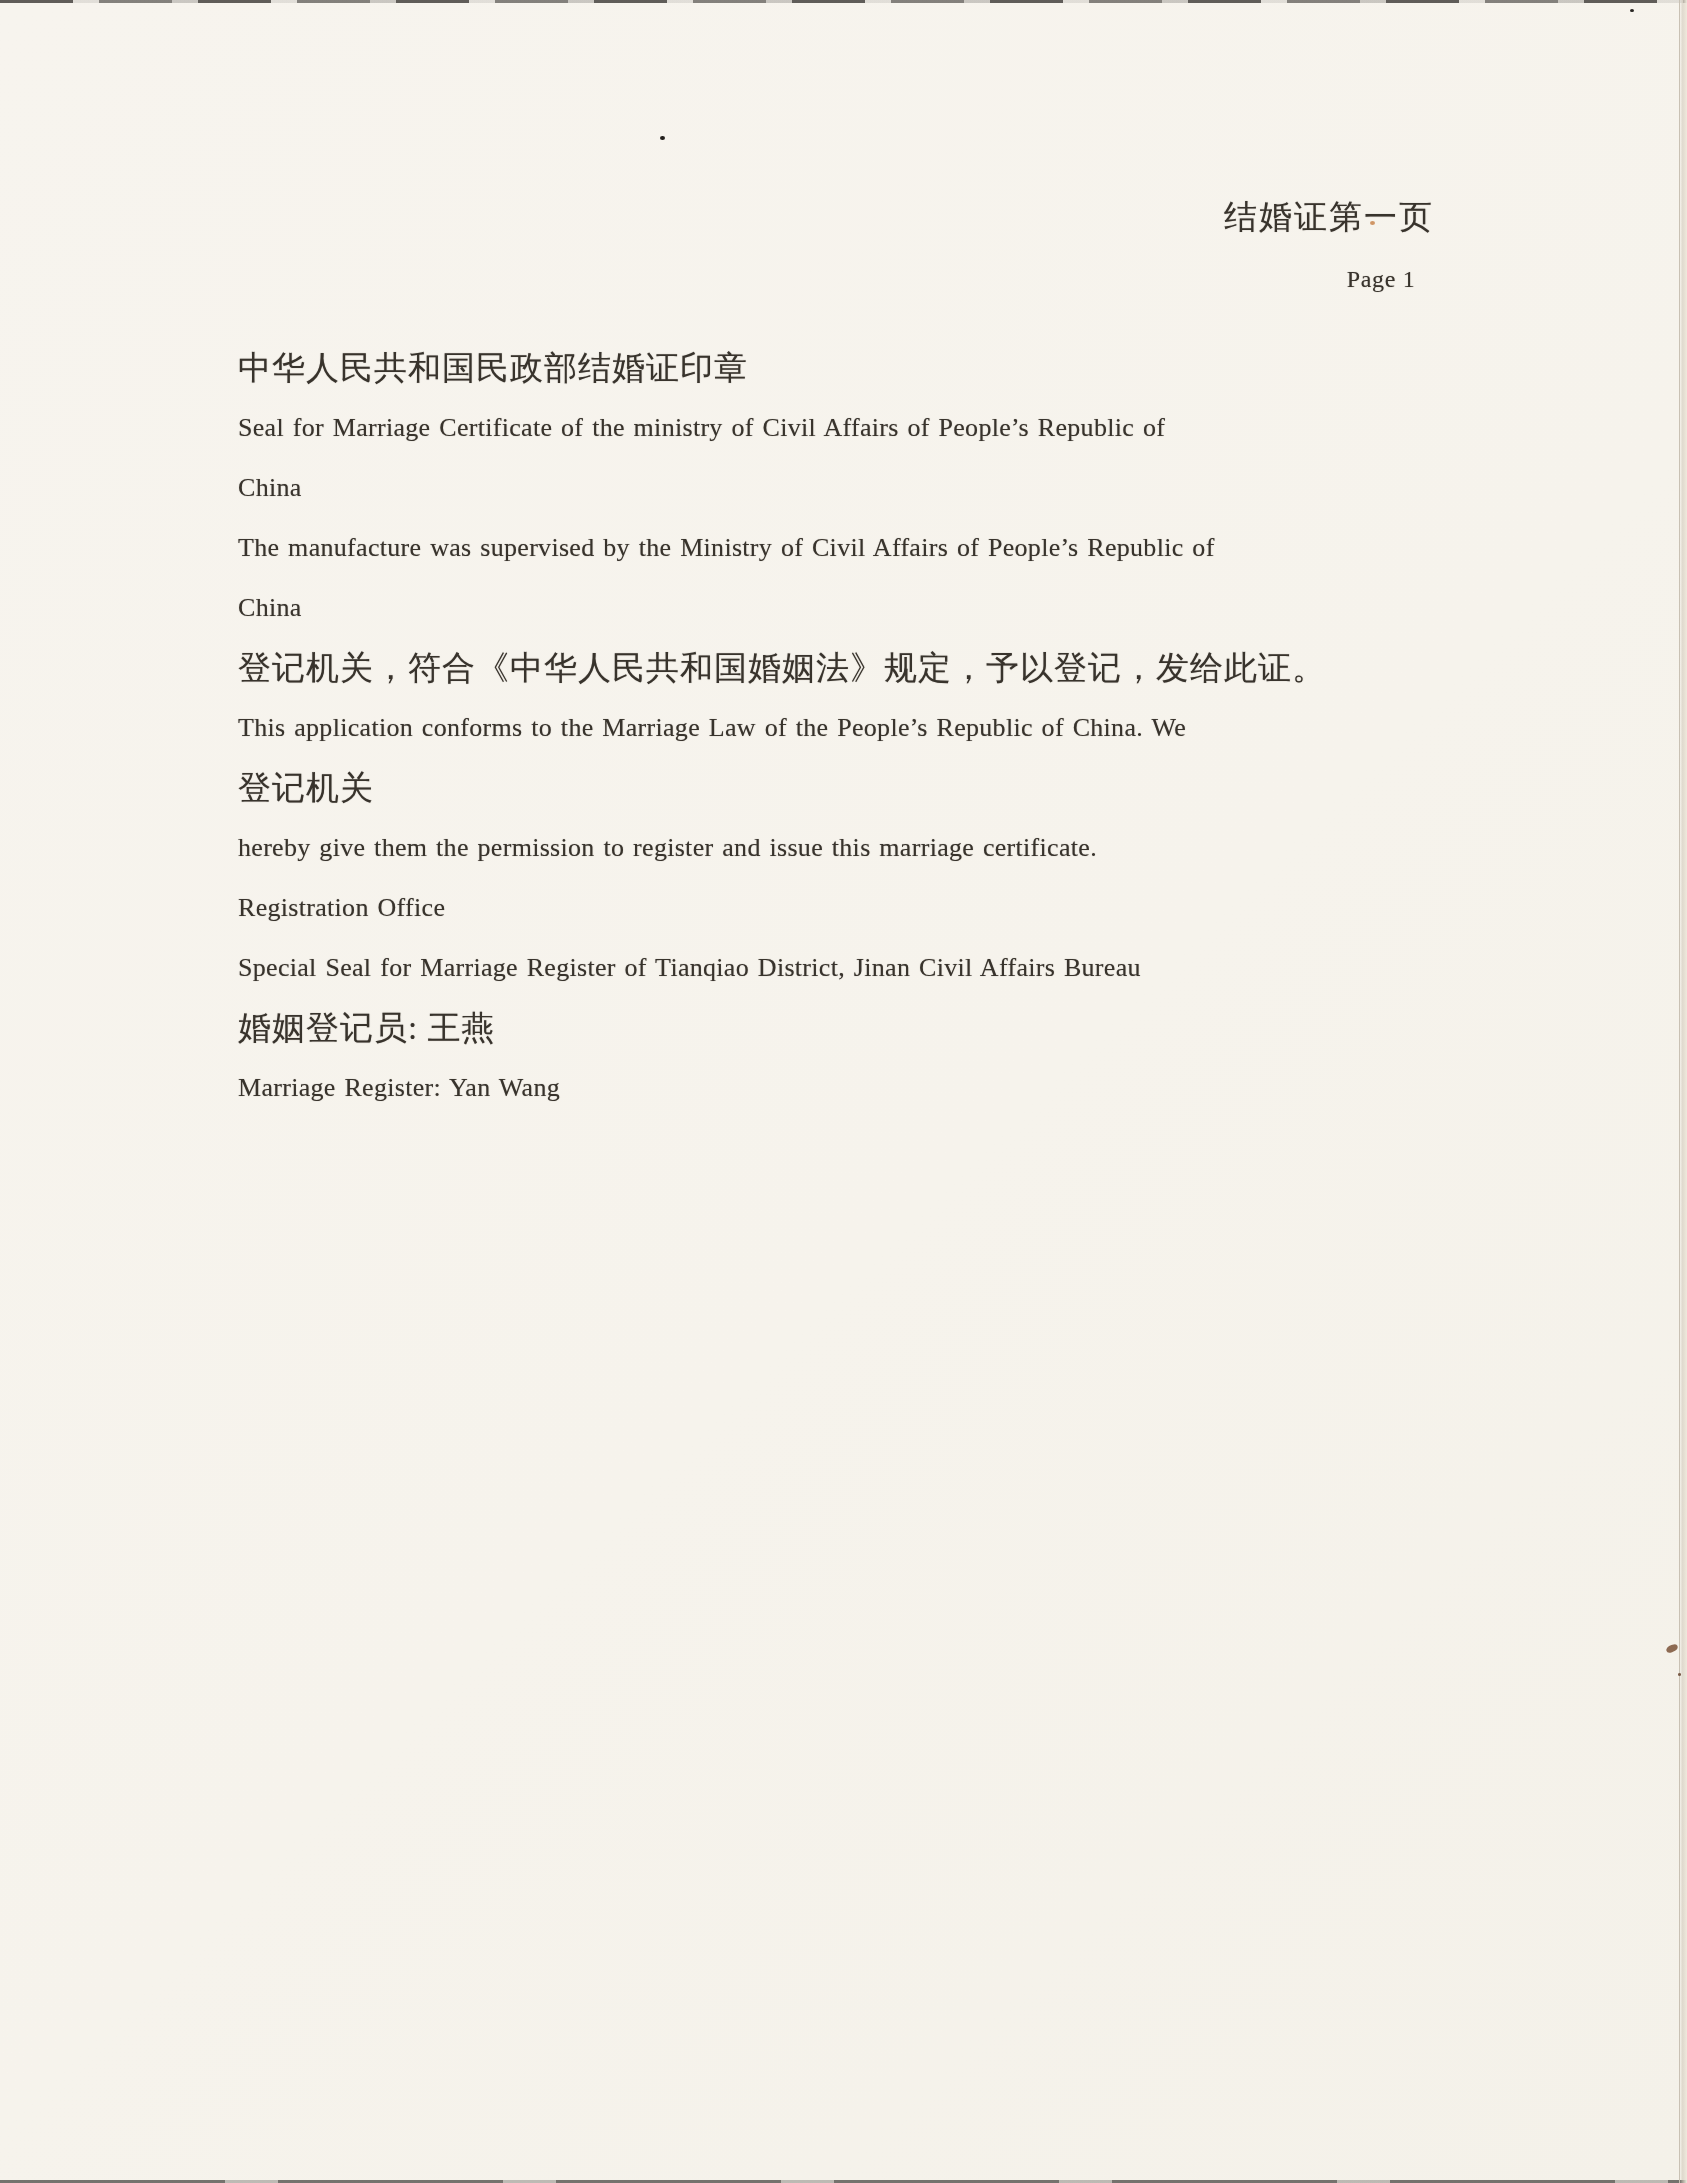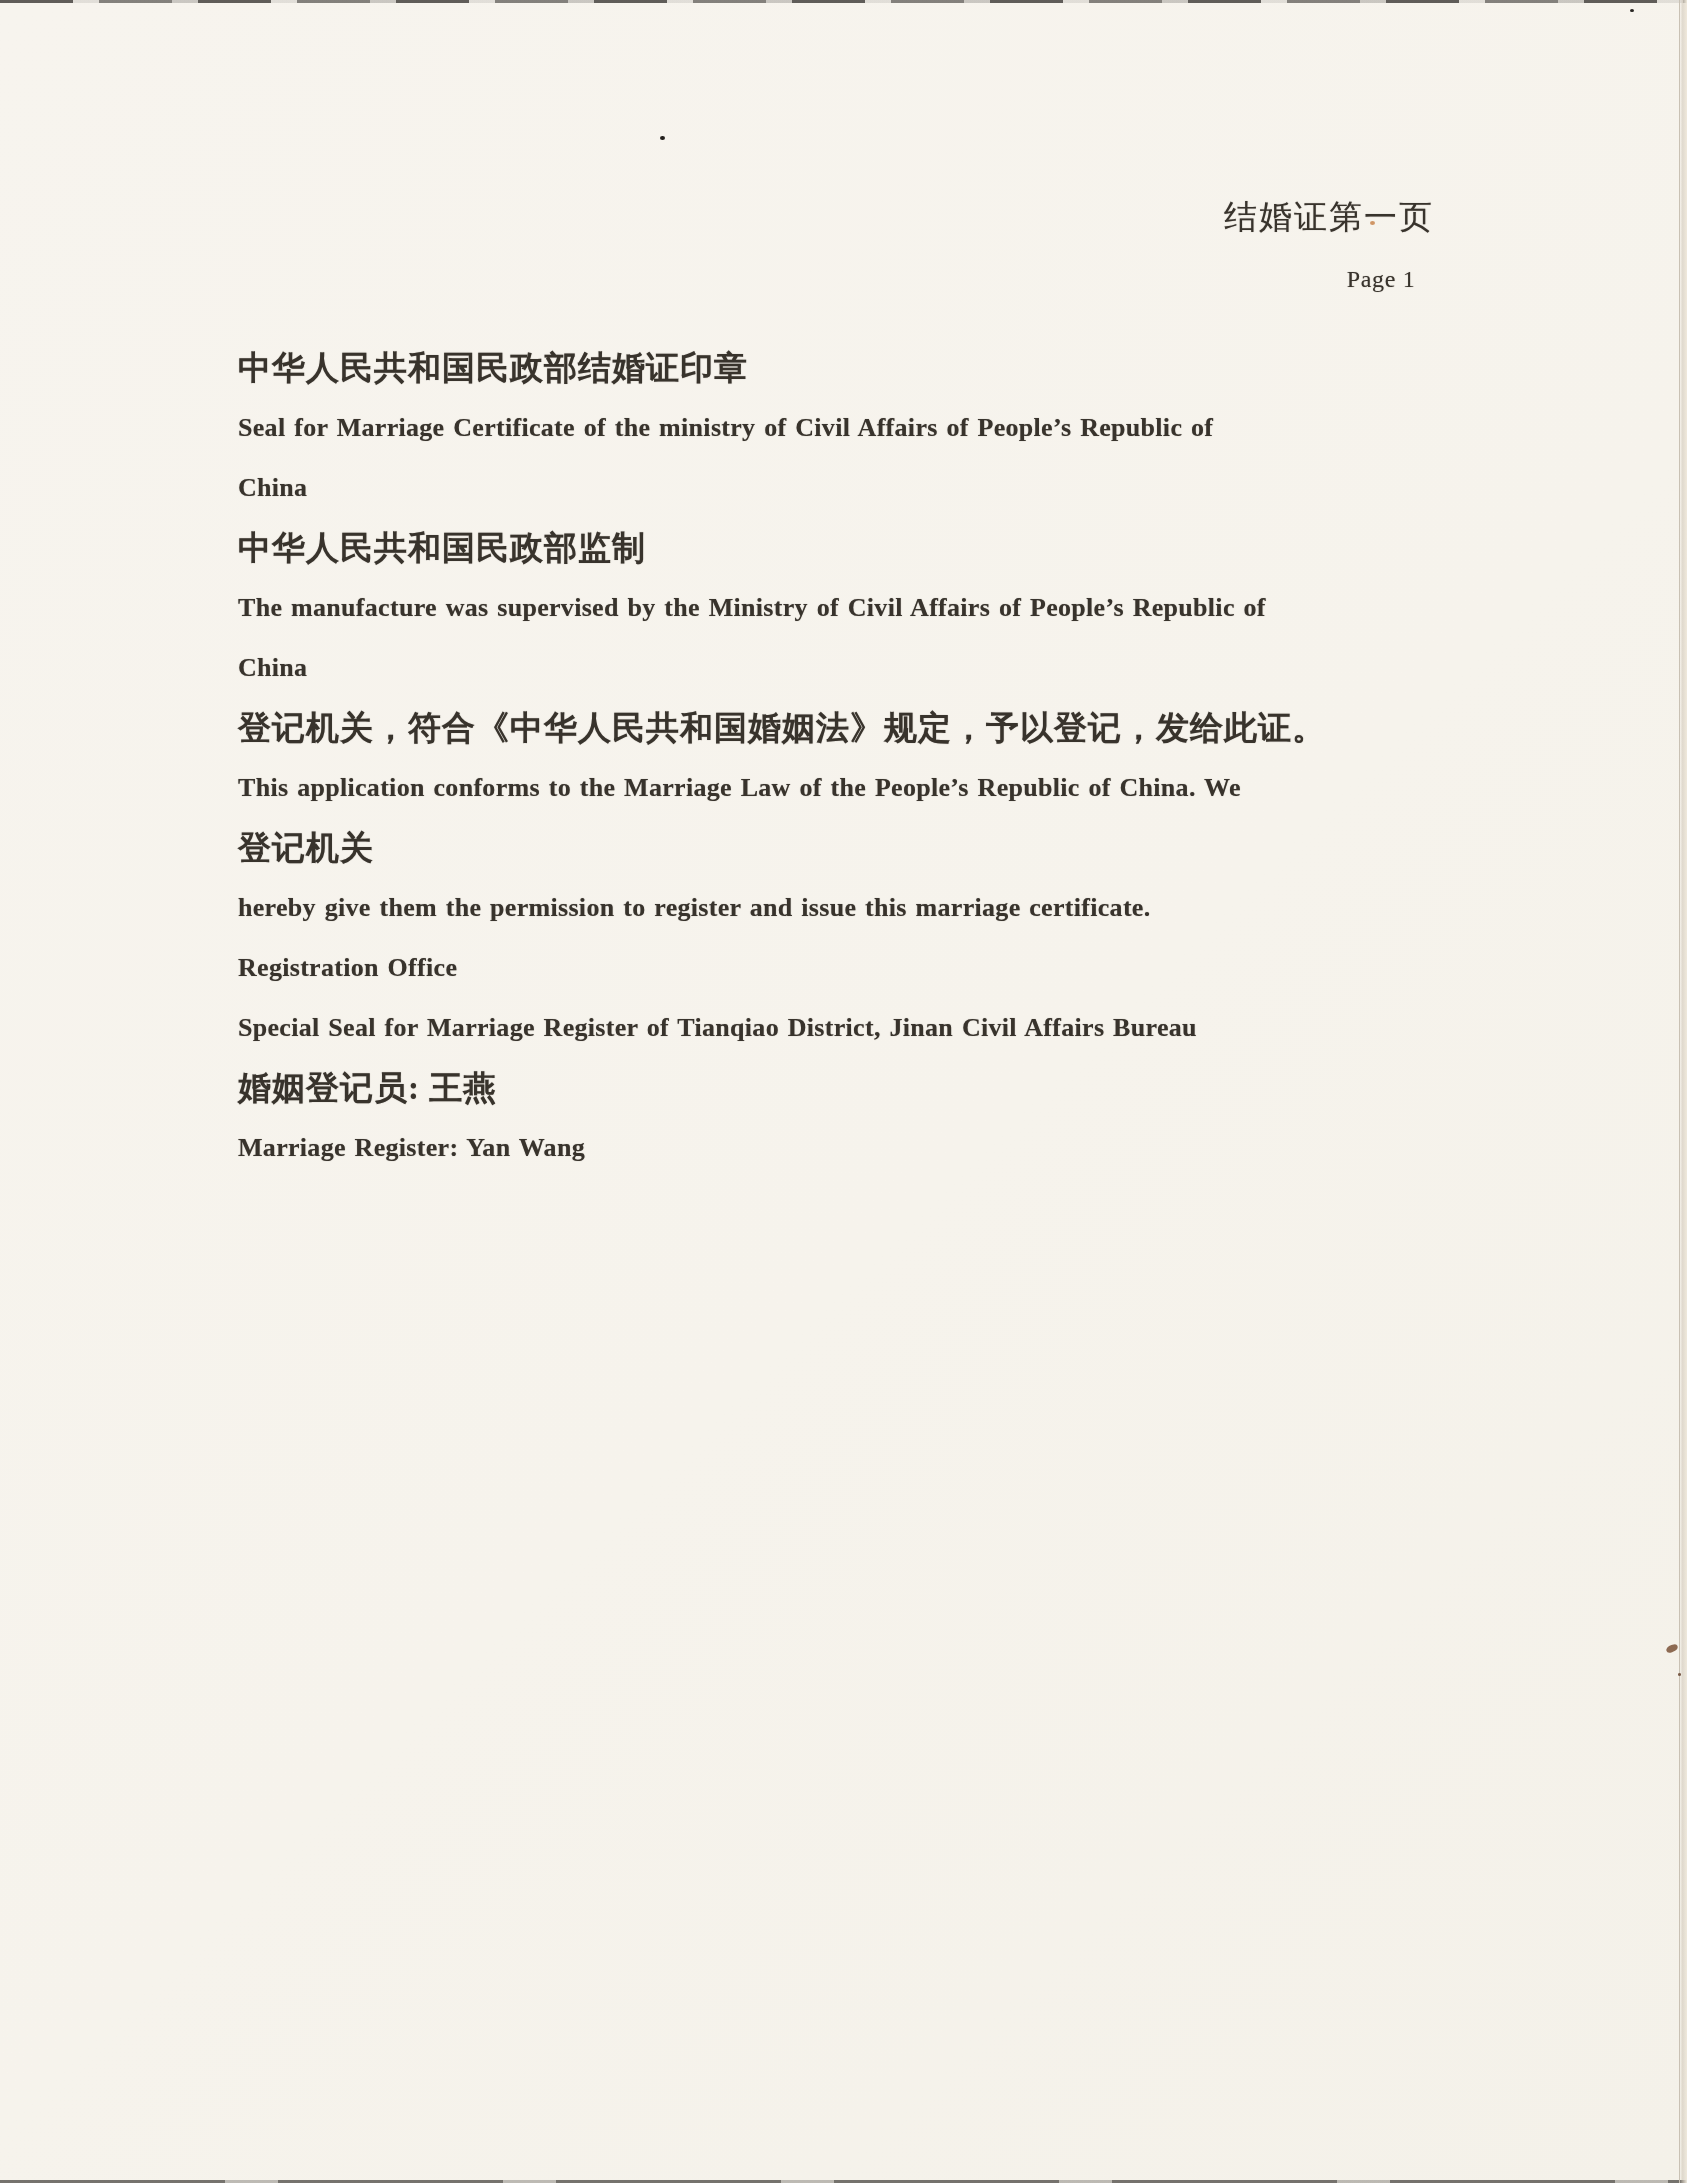--- a/index.html
+++ b/index.html
@@ -79,21 +79,20 @@
     padding-right: 18.5px;
     letter-spacing: 0.7px;
   }
 
   
   #doc-body {
     position: absolute;
     top: 338px;
     left: 238px;
     width: 1231px;
-    font-weight: bold;
   }
   .line {
     line-height: 60px;
     white-space: nowrap;
   }
   .line.cn {
     font-size: 33px;
     letter-spacing: 1px;
   }
   .line.en {
@@ -117,21 +116,20 @@
 
 <div id="page-header">
   <div class="hline-cn ink">结婚证第一页</div>
   <div class="hline-en ink">Page 1</div>
 </div>
 
 <div id="doc-body">
   <div class="line cn ink">中华人民共和国民政部结婚证印章</div>
   <div class="line en ink">Seal for Marriage Certificate of the ministry of Civil Affairs of People’s Republic of</div>
   <div class="line en ink">China</div>
-  <div class="line cn ink">中华人民共和国民政部监制</div>
   <div class="line en ink">The manufacture was supervised by the Ministry of Civil Affairs of People’s Republic of</div>
   <div class="line en ink">China</div>
   <div class="line cn ink">登记机关，符合《中华人民共和国婚姻法》规定，予以登记，发给此证。</div>
   <div class="line en ink">This application conforms to the Marriage Law of the People’s Republic of China. We</div>
   <div class="line cn ink">登记机关</div>
   <div class="line en ink">hereby give them the permission to register and issue this marriage certificate.</div>
   <div class="line en ink">Registration Office</div>
   <div class="line en ink">Special Seal for Marriage Register of Tianqiao District, Jinan Civil Affairs Bureau</div>
   <div class="line cn ink">婚姻登记员: 王燕</div>
   <div class="line en ink">Marriage Register: Yan Wang</div>

